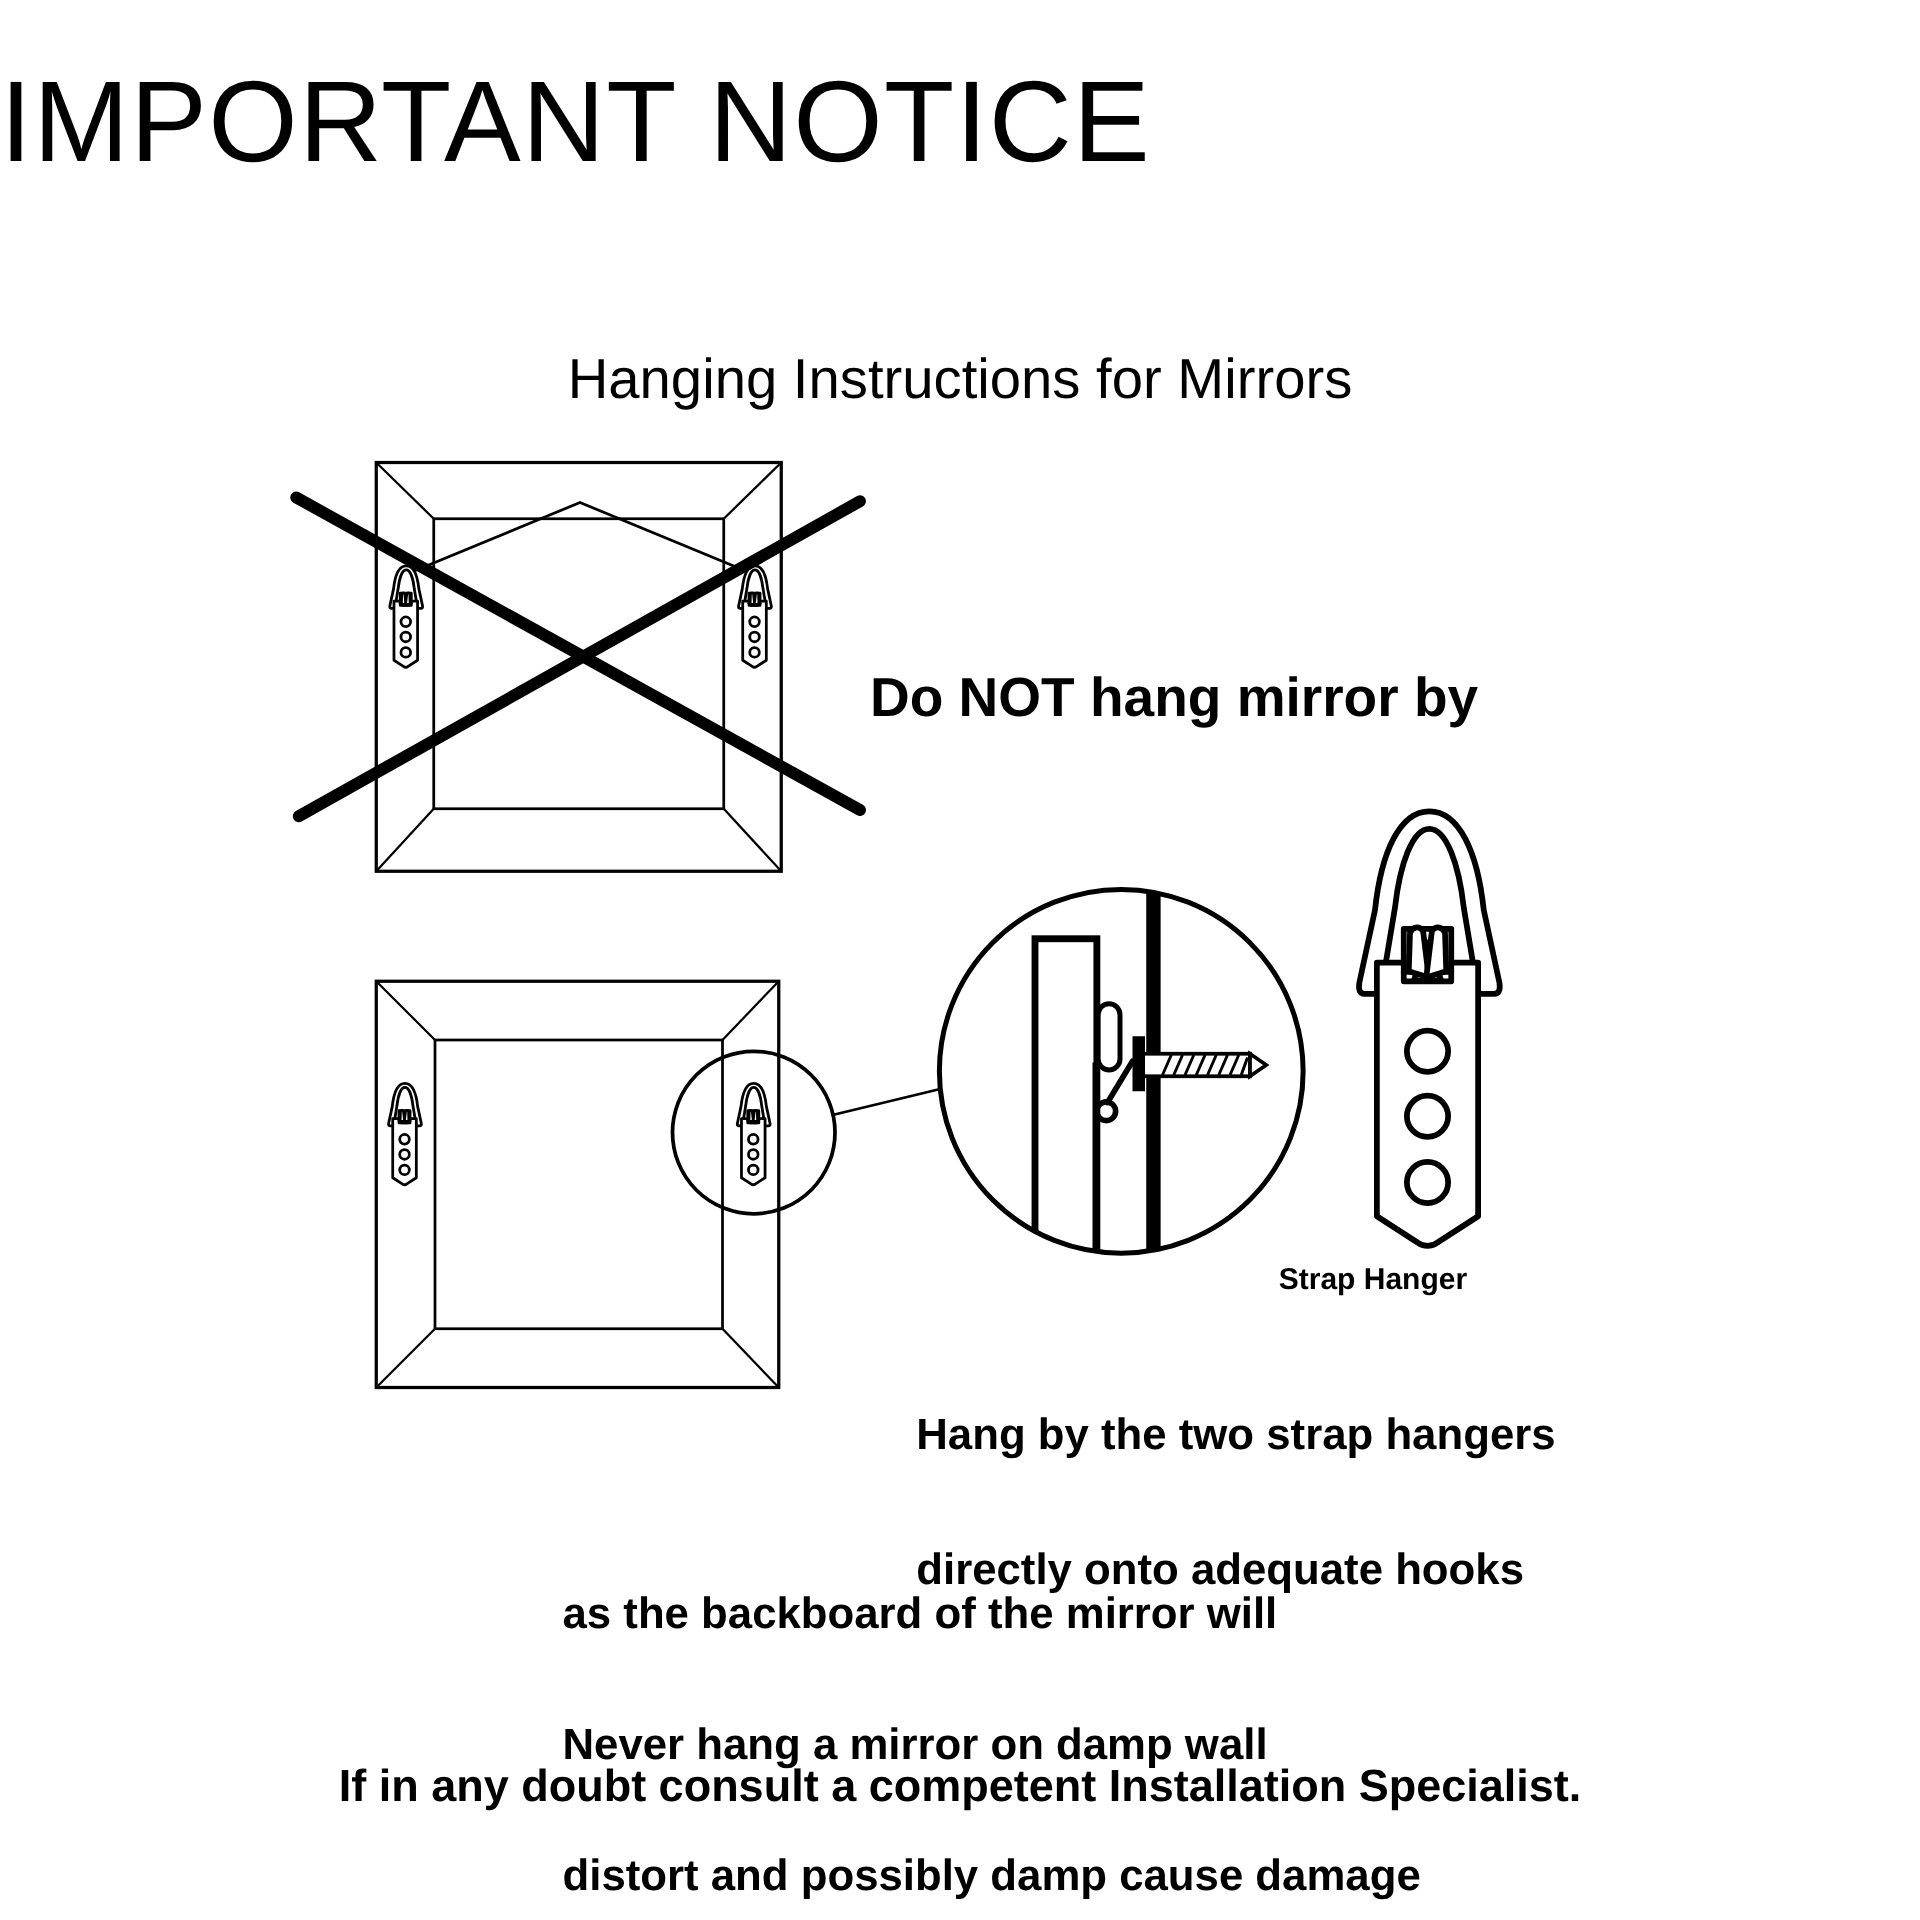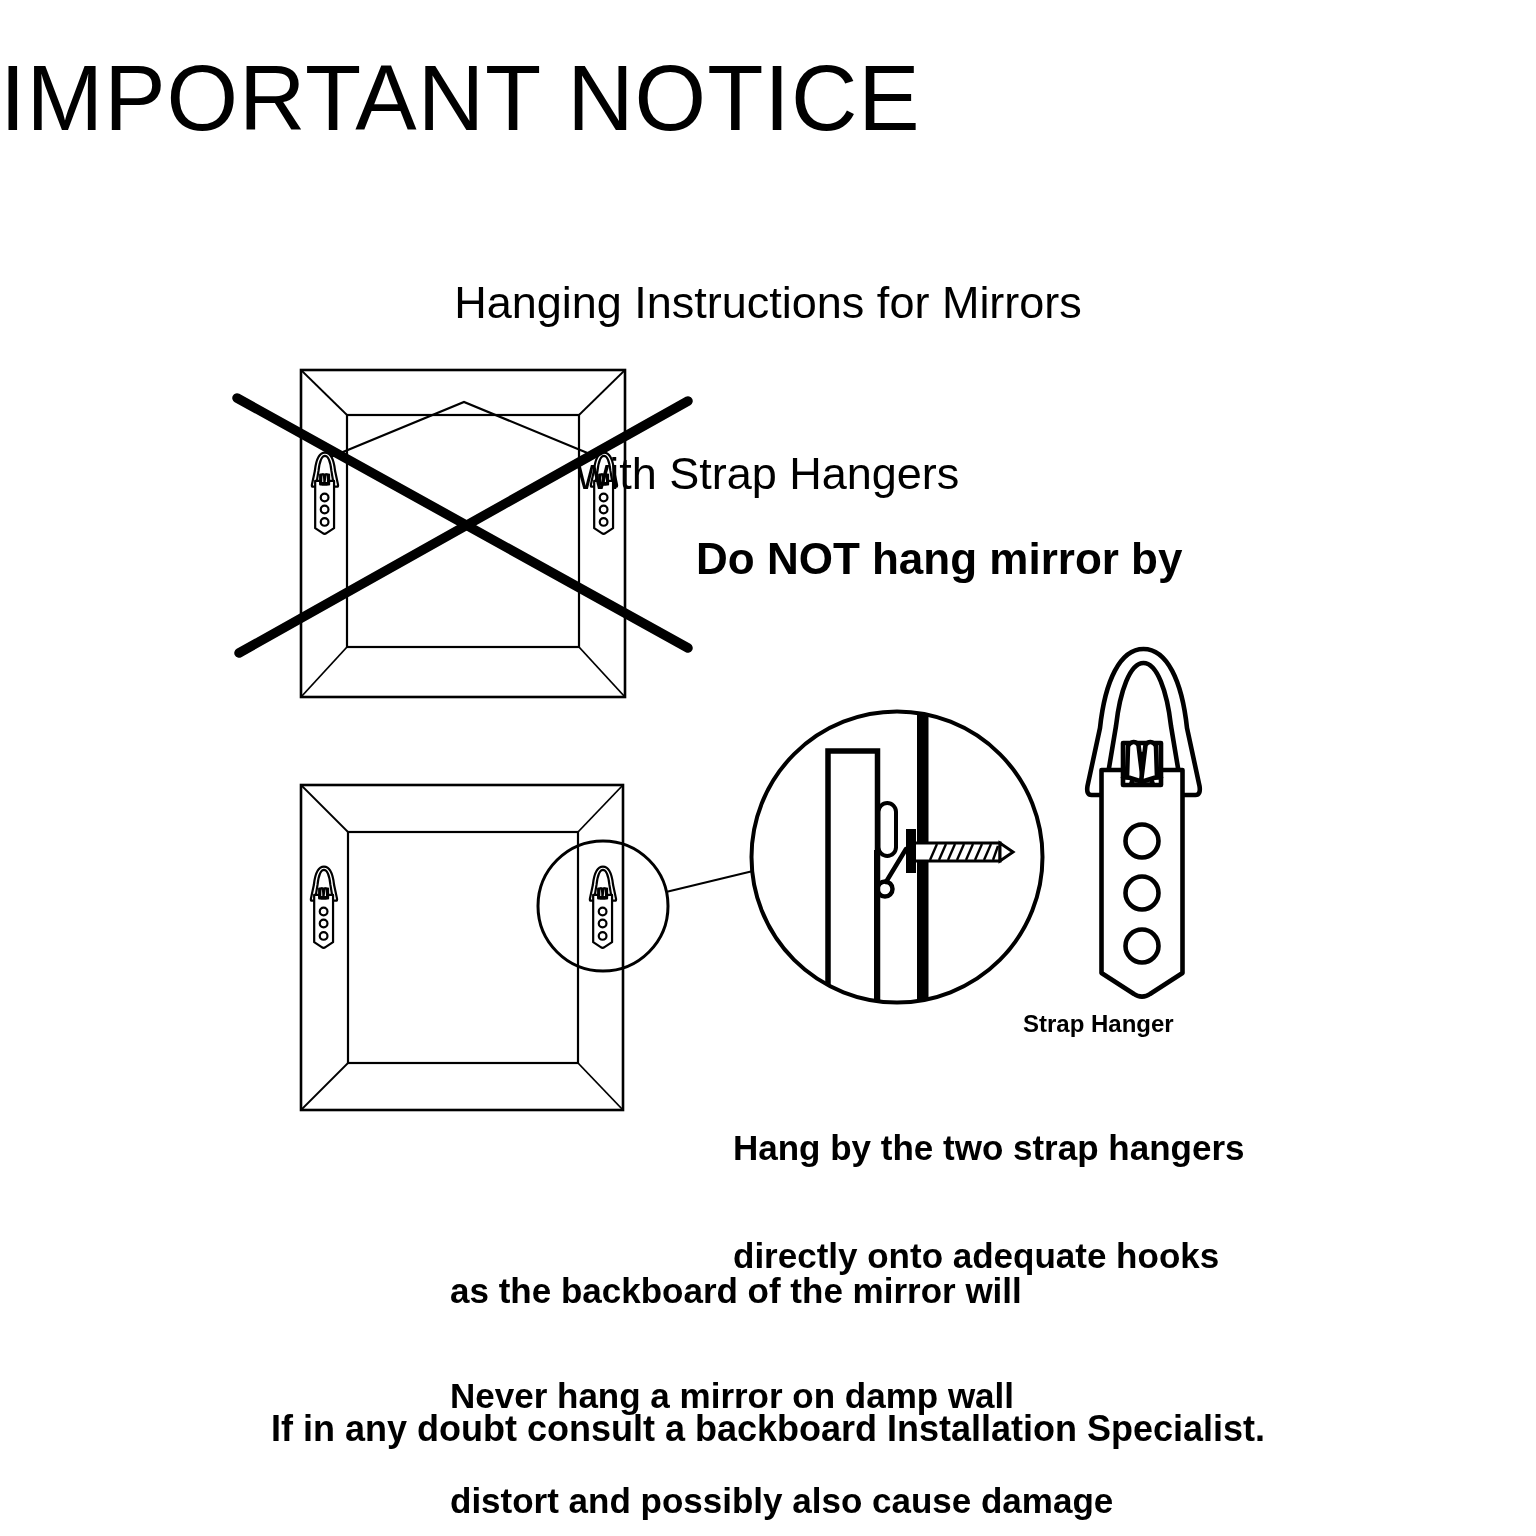--- a/index.html
+++ b/index.html
@@ -94,34 +94,33 @@
     <circle cx="897" cy="857" r="145.5" fill="none" stroke="#000" stroke-width="4"></circle>
   </g>
 
   <use href="#strapHanger" transform="translate(1087,646)" stroke-width="4.6"></use>
 </svg>
 
 <div class="txt title">IMPORTANT NOTICE</div>
 
 <div class="txt subtitle">
   <div>Hanging Instructions for Mirrors</div>
-  <div>with Strap Hangers</div>
 </div>
 
 <div class="txt do-not">
   <div>Do NOT hang mirror by</div>
 </div>
 
 <div class="txt strap-label">Strap Hanger</div>
 
 <div class="txt hang-by">
   <div>Hang by the two strap hangers</div>
   <div>directly onto adequate hooks</div>
 </div>
 
 <div class="txt never">
   <div>as the backboard of the mirror will</div>
   <div>Never hang a mirror on damp wall</div>
-  <div>distort and possibly also cause damage</div>
+  <div>distort and possibly damp cause damage</div>
   
 </div>
 
-<div class="txt footer-line">If in any doubt consult a backboard Installation Specialist.</div>
+<div class="txt footer-line">If in any doubt consult a competent Installation Specialist.</div>
 
 </body></html>

